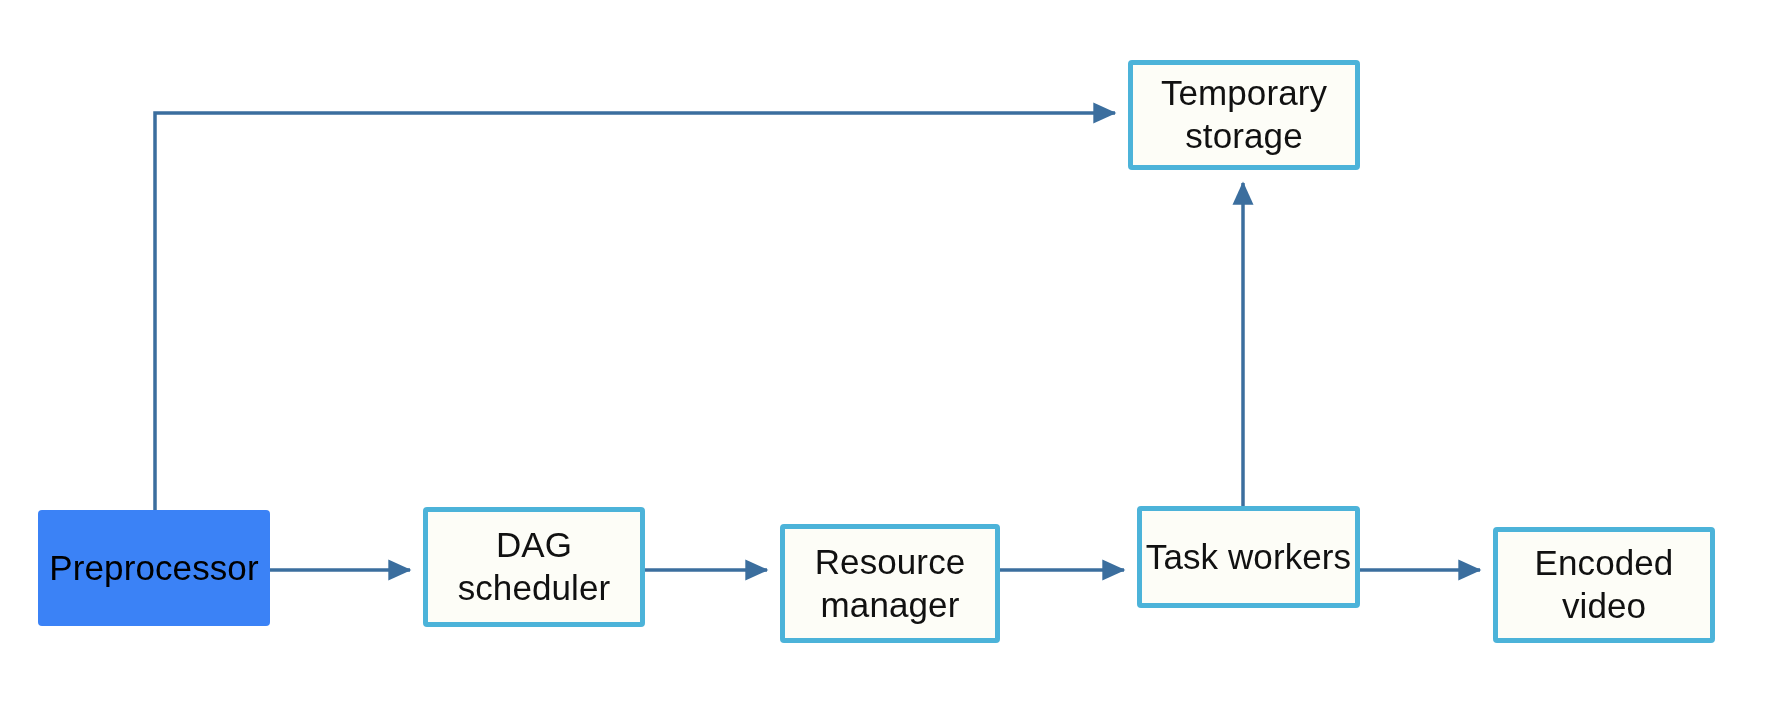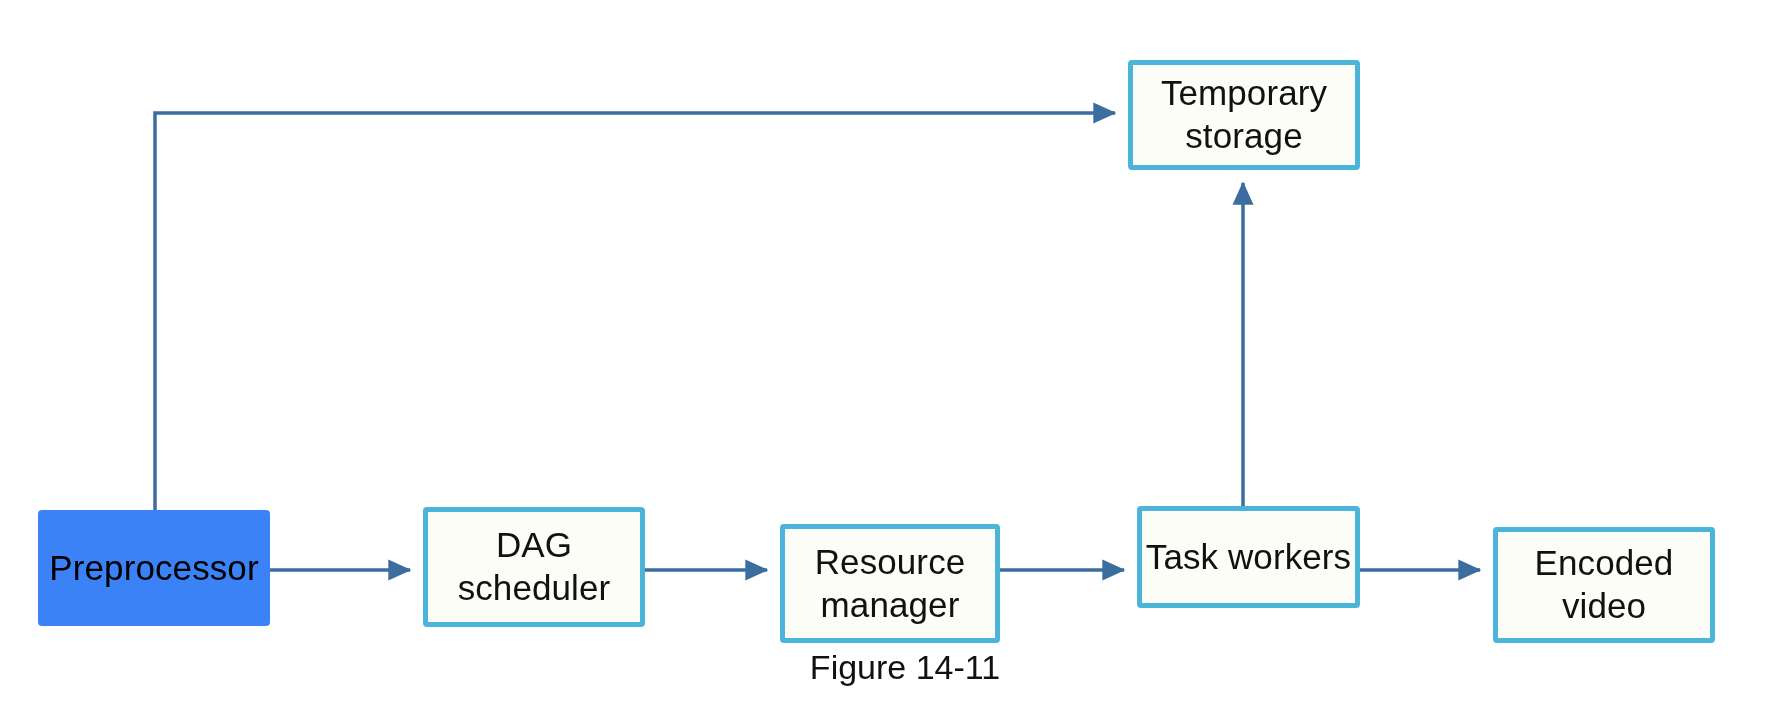--- a/index.html
+++ b/index.html
@@ -86,15 +86,14 @@
 scheduler</span></div>
       <div class="node outline" style="left: 780px; top: 508px; width: 220px; height: 119px; margin-top: 16px;"><span>Resource
 manager</span></div>
       <div class="node outline" style="left: 1137px; top: 506px; width: 223px; height: 102px;"><span>Task workers</span></div>
       <div class="node outline" style="left: 1493px; top: 507px; width: 222px; height: 116px; margin-top: 20px;"><span>Encoded
 video</span></div>
       <div class="node outline" style="left: 1128px; top: 60px; width: 232px; height: 110px;"><span>Temporary
 storage</span></div>
     </div>
 
-  <div class="caption" style="left: 905px; top: 648px; transform: translateX(-50%);">Figure 14-11</div>
 
 </div>
 
 </body></html>

